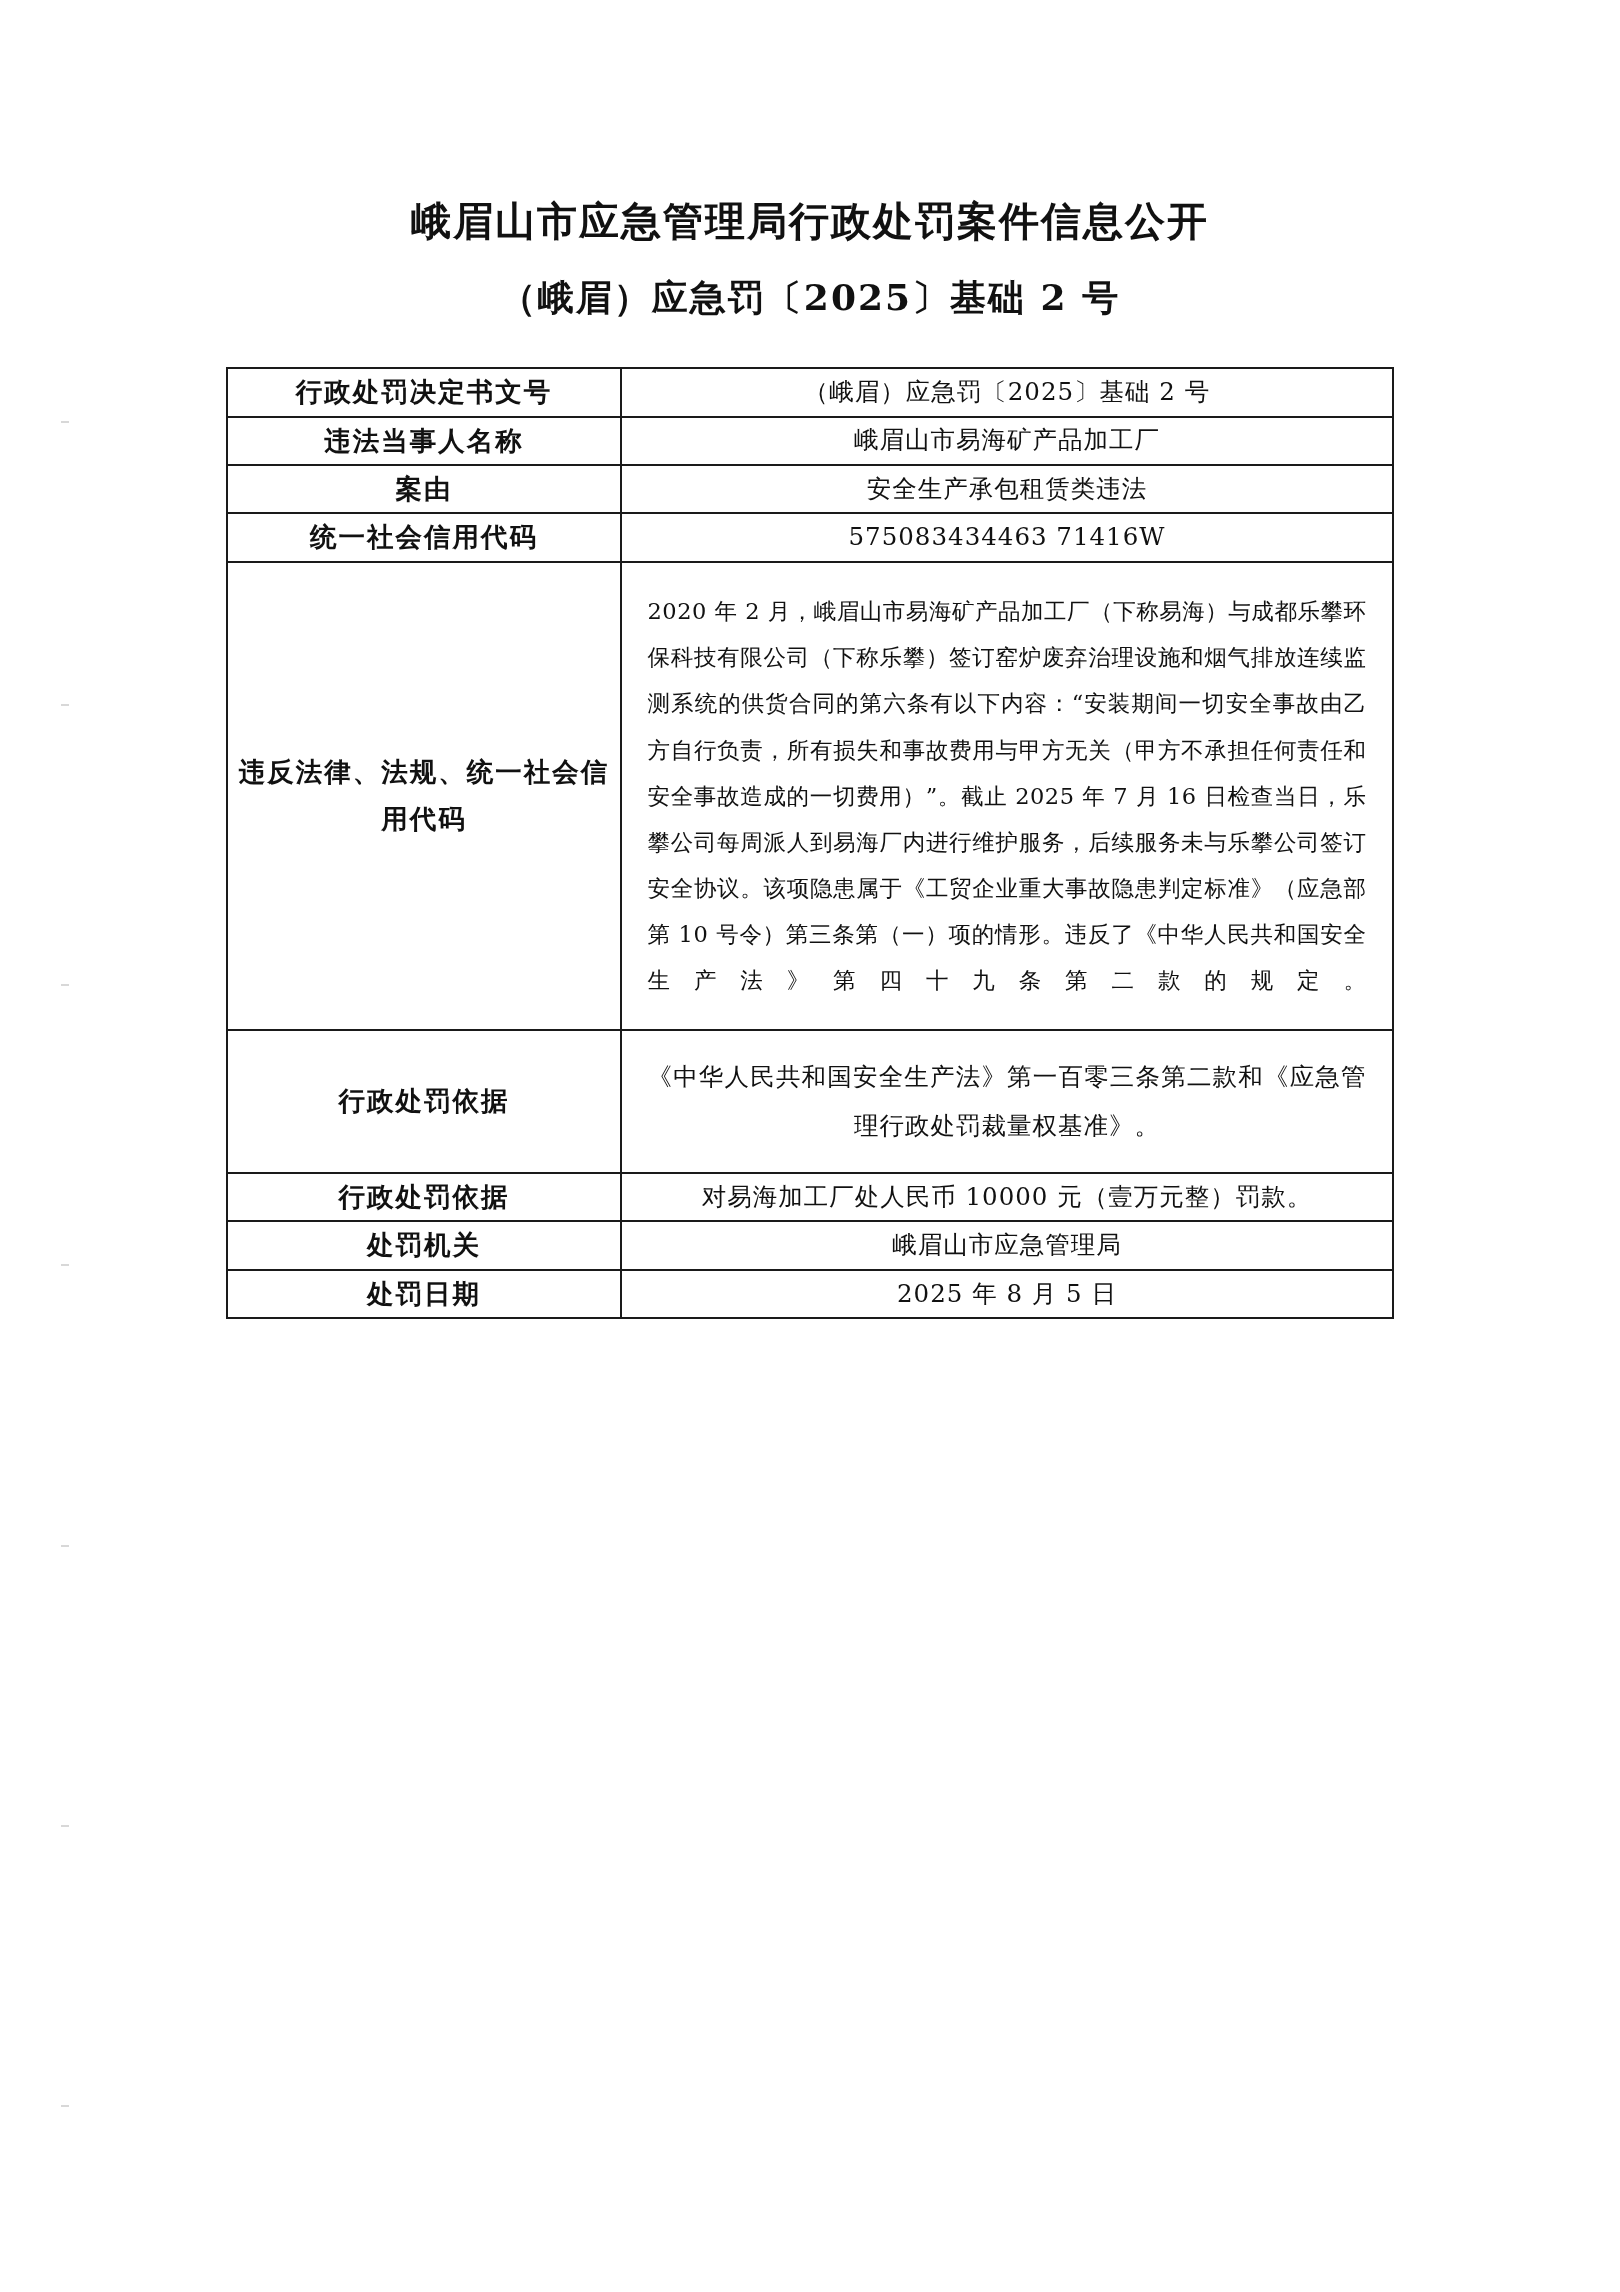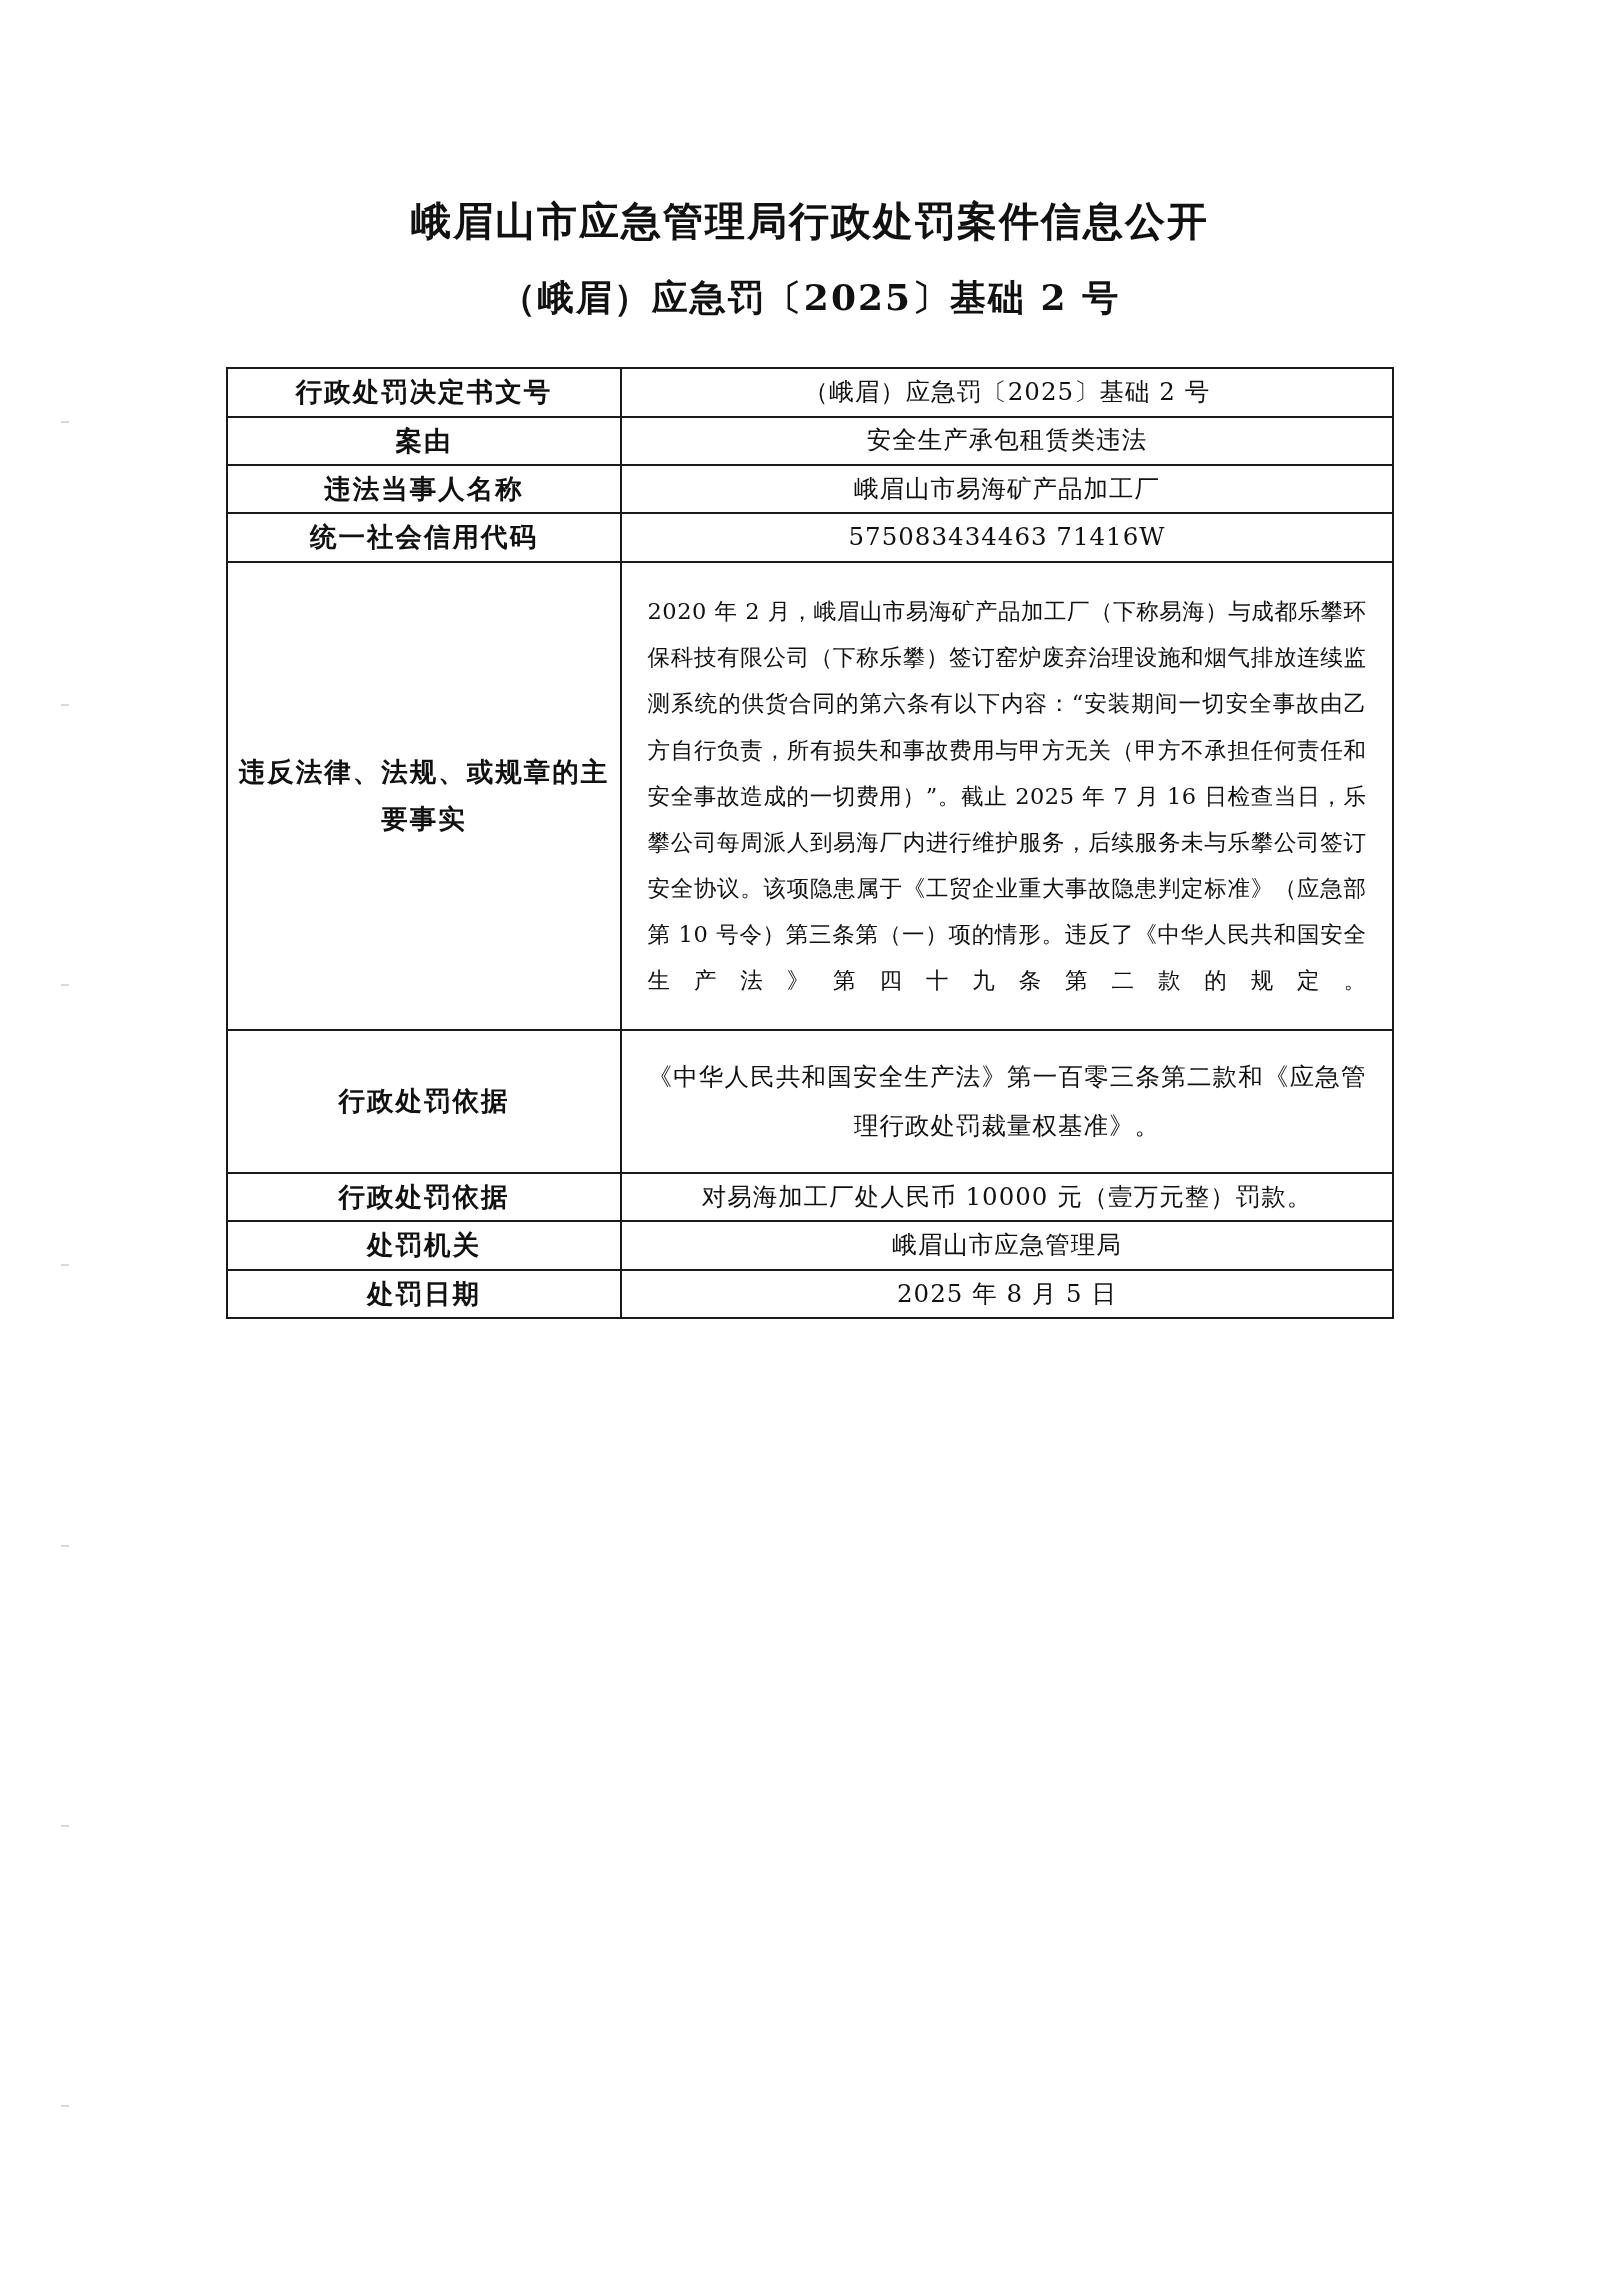--- a/index.html
+++ b/index.html
@@ -110,33 +110,33 @@
     <div class="title-line-2">（峨眉）应急罚〔2025〕基础 2 号</div>
   </div>
 
   <table class="doc-table">
     <tbody>
       <tr>
         <td class="label">行政处罚决定书文号</td>
         <td class="value">（峨眉）应急罚〔2025〕基础 2 号</td>
       </tr>
       <tr>
+        <td class="label">违法当事人名称</td>
+        <td class="value">峨眉山市易海矿产品加工厂</td>
+      </tr>
+      <tr>
         <td class="label">案由</td>
         <td class="value">安全生产承包租赁类违法</td>
-      </tr>
-      <tr>
-        <td class="label">违法当事人名称</td>
-        <td class="value">峨眉山市易海矿产品加工厂</td>
       </tr>
       <tr>
         <td class="label">统一社会信用代码</td>
         <td class="value">575083434463 71416W</td>
       </tr>
       <tr>
-        <td class="label fact-label">违反法律、法规、或规章的主要事实</td>
+        <td class="label fact-label">违反法律、法规、统一社会信用代码</td>
         <td class="value long">2020 年 2 月，峨眉山市易海矿产品加工厂（下称易海）与成都乐攀环保科技有限公司（下称乐攀）签订窑炉废弃治理设施和烟气排放连续监测系统的供货合同的第六条有以下内容：“安装期间一切安全事故由乙方自行负责，所有损失和事故费用与甲方无关（甲方不承担任何责任和安全事故造成的一切费用）”。截止 2025 年 7 月 16 日检查当日，乐攀公司每周派人到易海厂内进行维护服务，后续服务未与乐攀公司签订安全协议。该项隐患属于《工贸企业重大事故隐患判定标准》（应急部第 10 号令）第三条第（一）项的情形。违反了《中华人民共和国安全生产法》第四十九条第二款的规定。</td>
       </tr>
       <tr>
         <td class="label">行政处罚依据</td>
         <td class="value two-line">《中华人民共和国安全生产法》第一百零三条第二款和《应急管理行政处罚裁量权基准》。</td>
       </tr>
       <tr>
         <td class="label">行政处罚依据</td>
         <td class="value">对易海加工厂处人民币 10000 元（壹万元整）罚款。</td>
       </tr>

